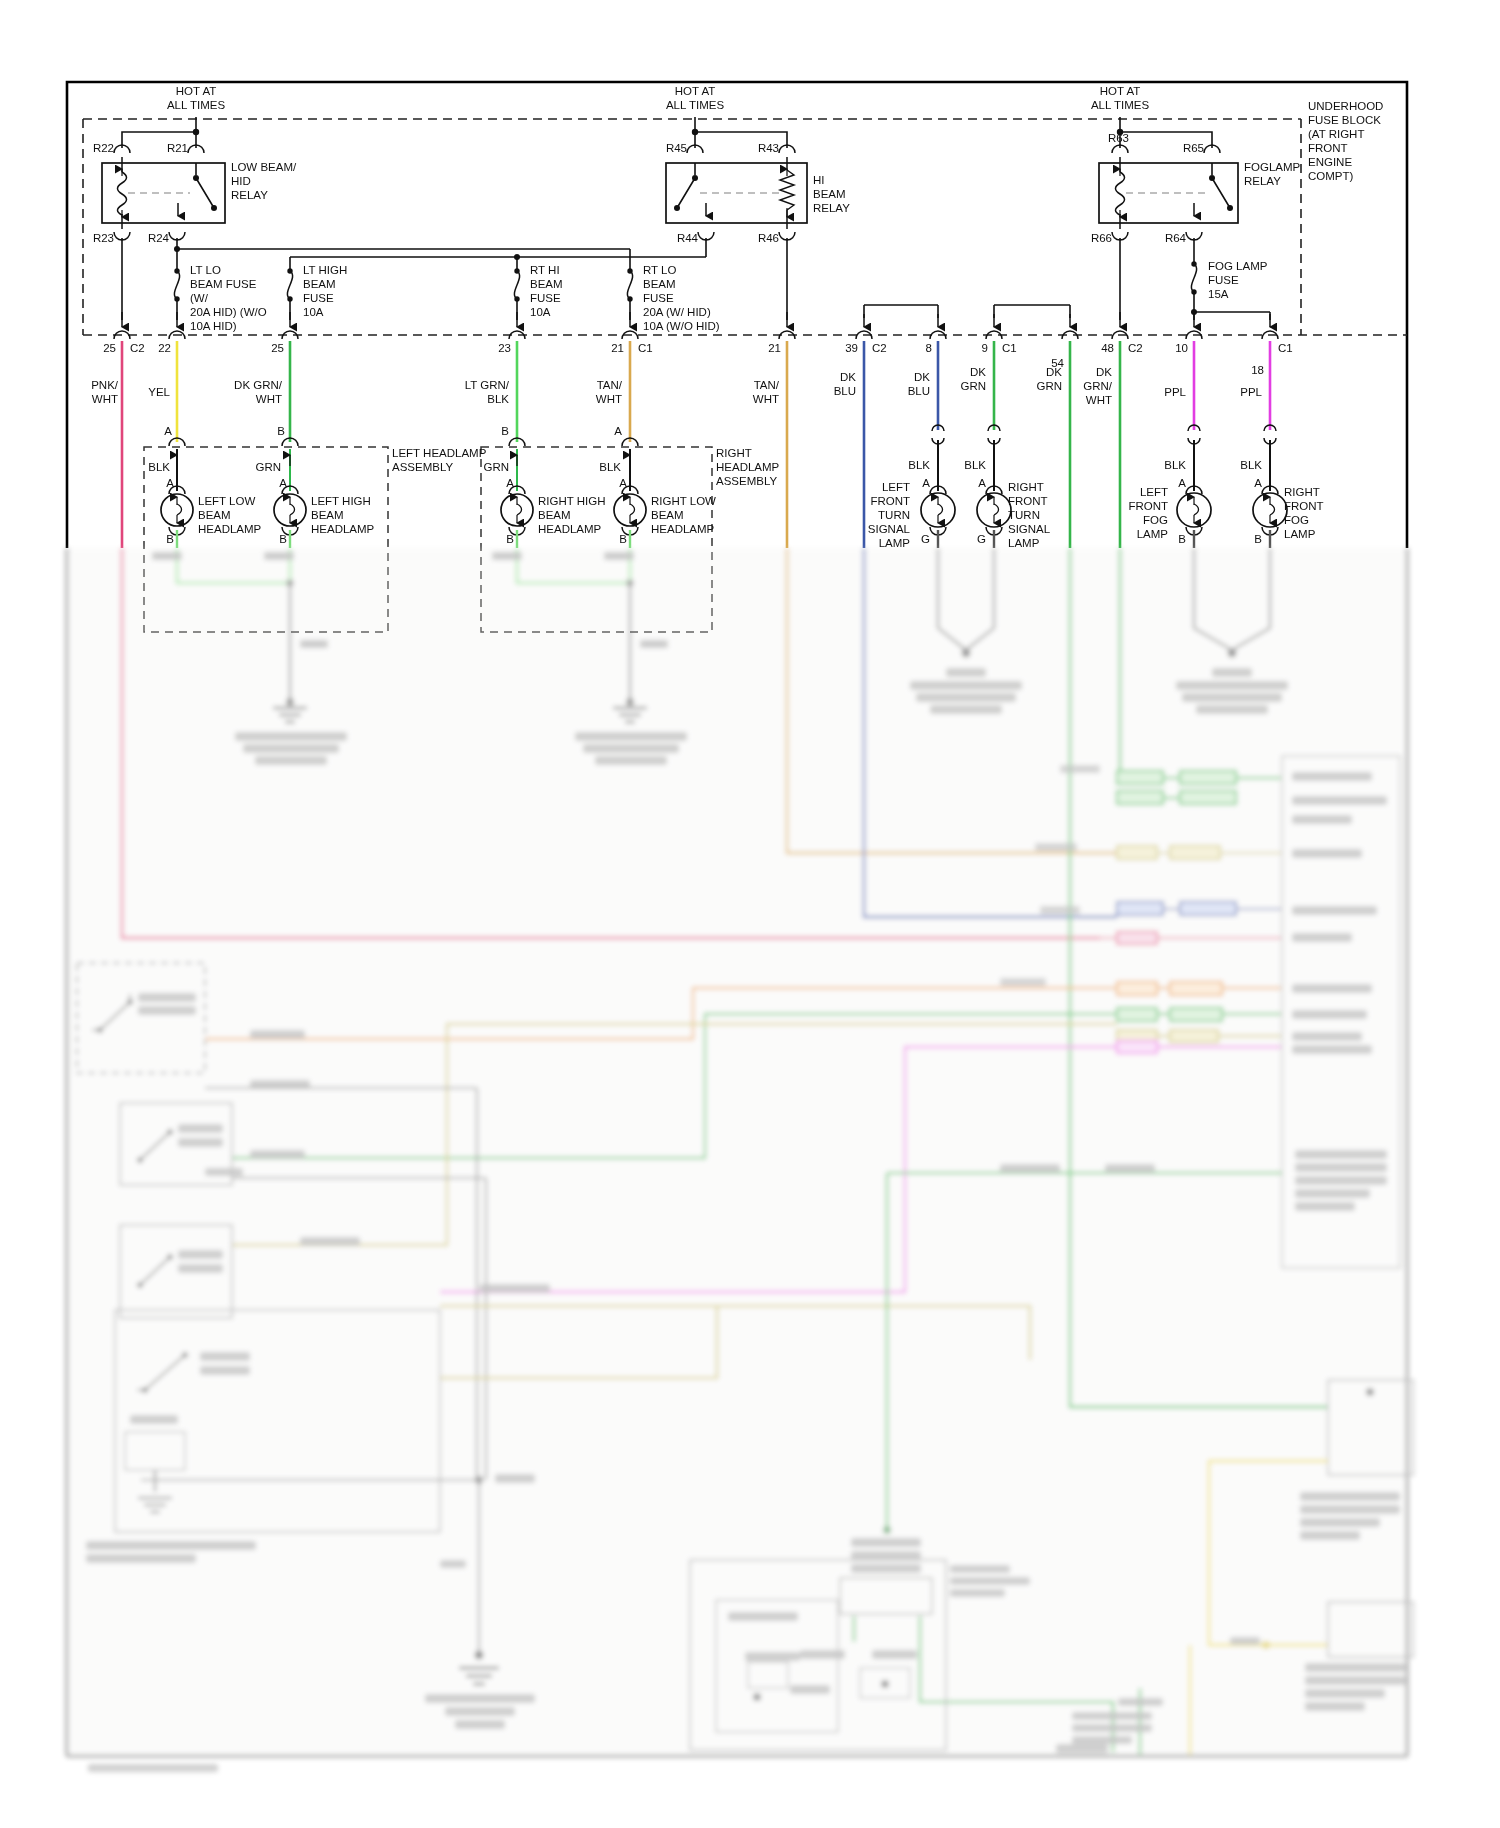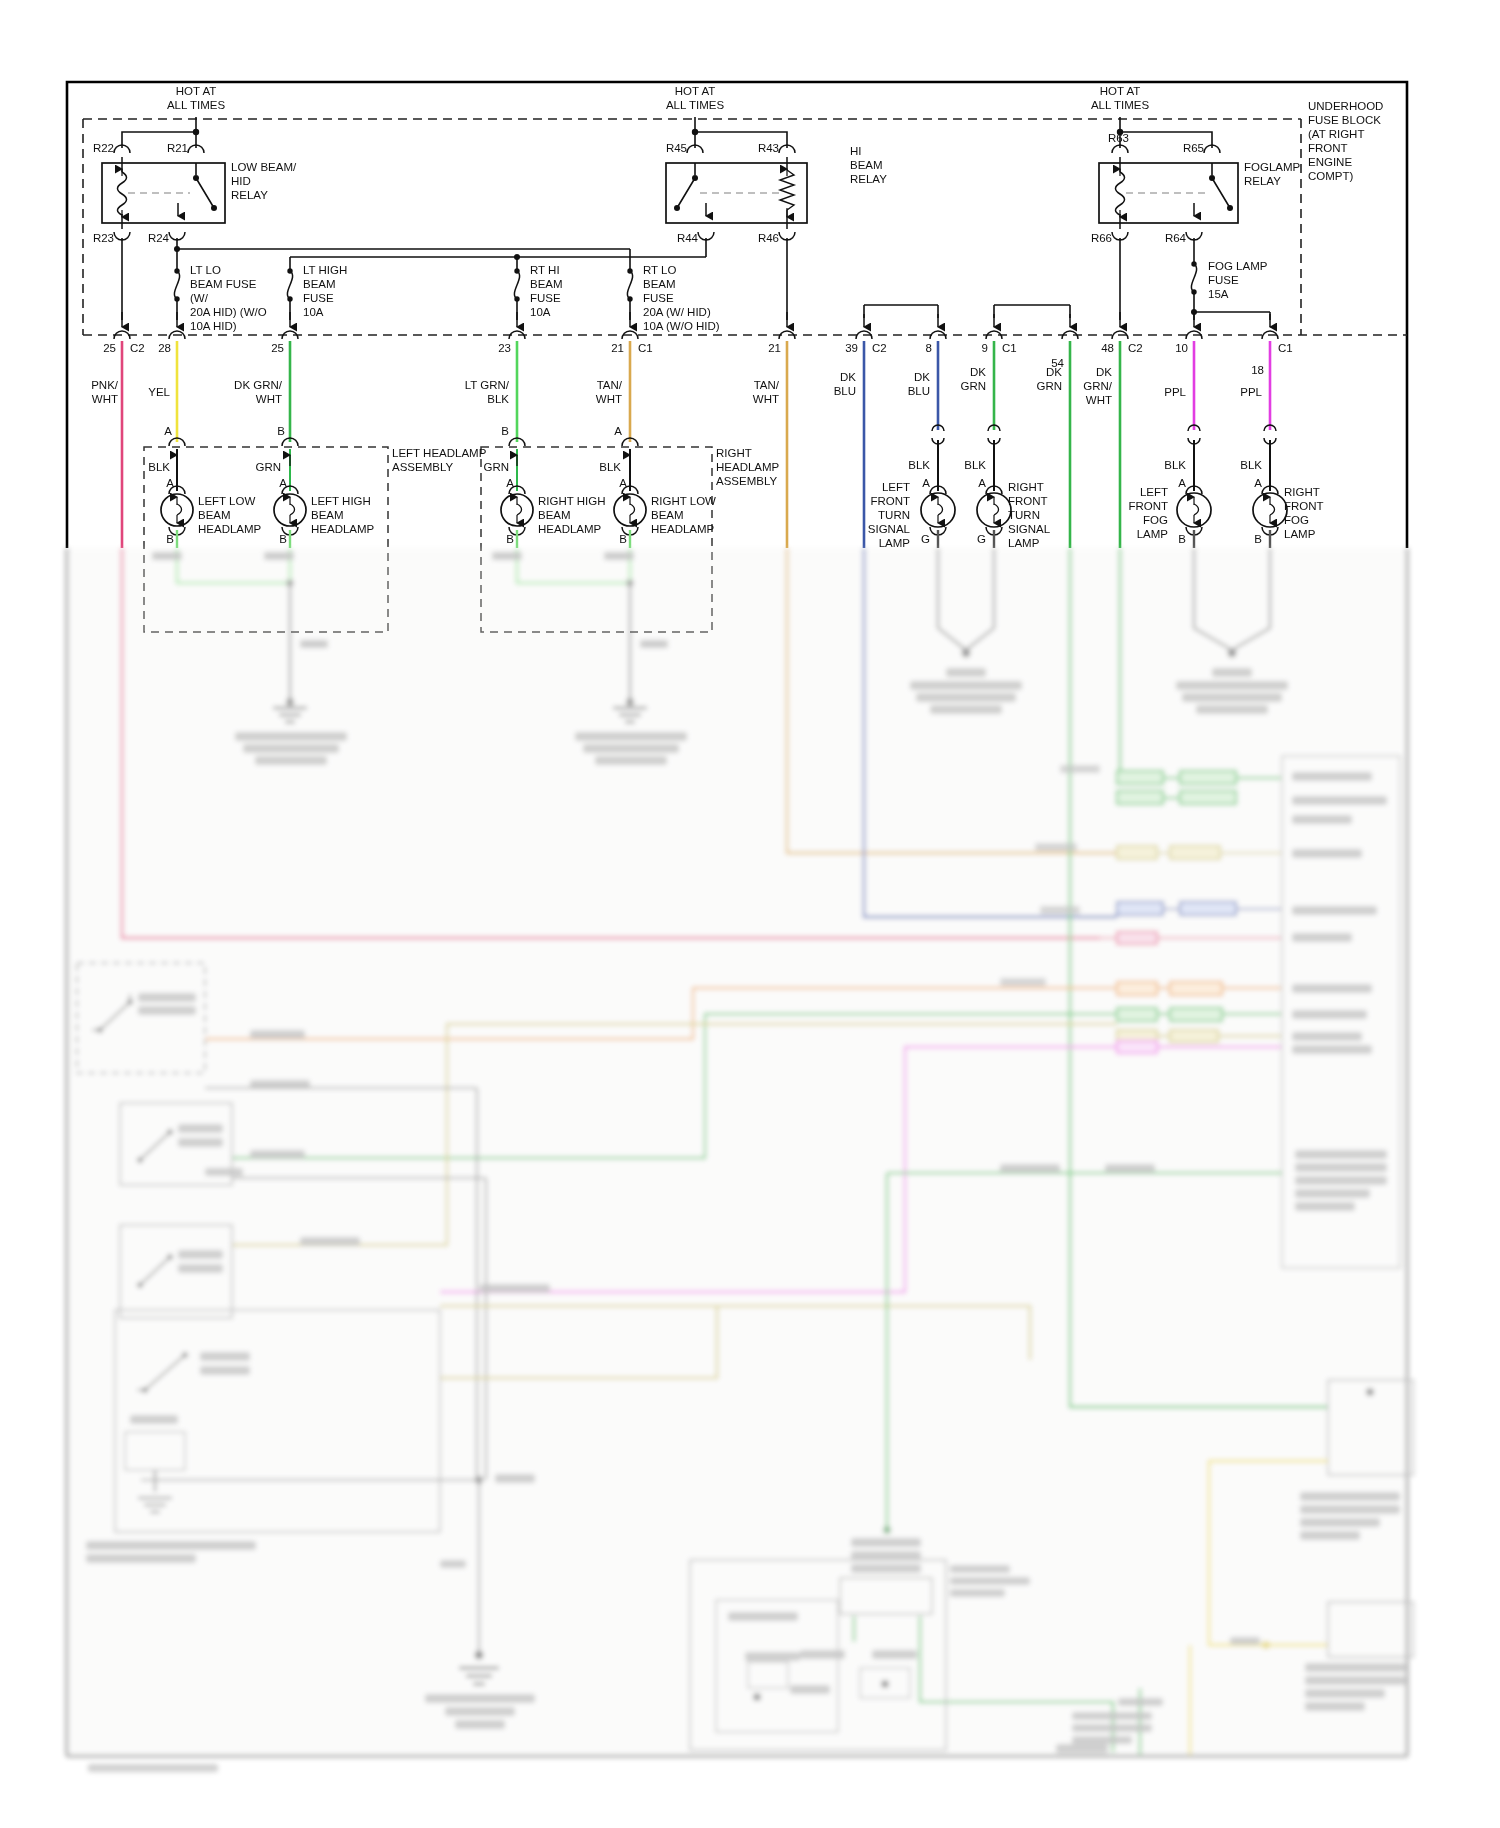--- a/index.html
+++ b/index.html
@@ -554,21 +554,21 @@
 <div class="t r" style="left:86px;top:231px;width:28px;">R23</div>
 <div class="t r" style="left:141px;top:231px;width:28px;">R24</div>
 <div class="t" style="left:231px;top:160px;width:90px;">LOW BEAM/
 HID
 RELAY</div>
 
 <div class="t r" style="left:659px;top:141px;width:28px;">R45</div>
 <div class="t r" style="left:751px;top:141px;width:28px;">R43</div>
 <div class="t r" style="left:670px;top:231px;width:28px;">R44</div>
 <div class="t r" style="left:751px;top:231px;width:28px;">R46</div>
-<div class="t" style="left:813px;top:144px;width:70px;margin-left:37px;">HI
+<div class="t" style="left:813px;top:173px;width:70px;">HI
 BEAM
 RELAY</div>
 
 <div class="t r" style="left:1084px;top:131px;width:28px;margin-left:17px;">R63</div>
 <div class="t r" style="left:1176px;top:141px;width:28px;">R65</div>
 <div class="t r" style="left:1084px;top:231px;width:28px;">R66</div>
 <div class="t r" style="left:1158px;top:231px;width:28px;">R64</div>
 <div class="t" style="left:1244px;top:160px;width:75px;">FOGLAMP
 RELAY</div>
 
@@ -589,21 +589,21 @@
 BEAM
 FUSE
 20A   (W/ HID)
 10A   (W/O HID)</div>
 <div class="t" style="left:1208px;top:259px;width:85px;">FOG LAMP
 FUSE
 15A</div>
 
 <div class="t r" style="left:94px;top:341px;width:22px;">25</div>
 <div class="t" style="left:130px;top:341px;width:26px;">C2</div>
-<div class="t r" style="left:149px;top:341px;width:22px;">28</div>
+<div class="t r" style="left:149px;top:341px;width:22px;">22</div>
 <div class="t r" style="left:262px;top:341px;width:22px;">25</div>
 <div class="t r" style="left:489px;top:341px;width:22px;">23</div>
 <div class="t r" style="left:602px;top:341px;width:22px;">21</div>
 <div class="t" style="left:638px;top:341px;width:26px;">C1</div>
 <div class="t r" style="left:759px;top:341px;width:22px;">21</div>
 <div class="t r" style="left:836px;top:341px;width:22px;">39</div>
 <div class="t" style="left:872px;top:341px;width:26px;">C2</div>
 <div class="t r" style="left:910px;top:341px;width:22px;">8</div>
 <div class="t r" style="left:966px;top:341px;width:22px;">9</div>
 <div class="t" style="left:1002px;top:341px;width:26px;">C1</div>

